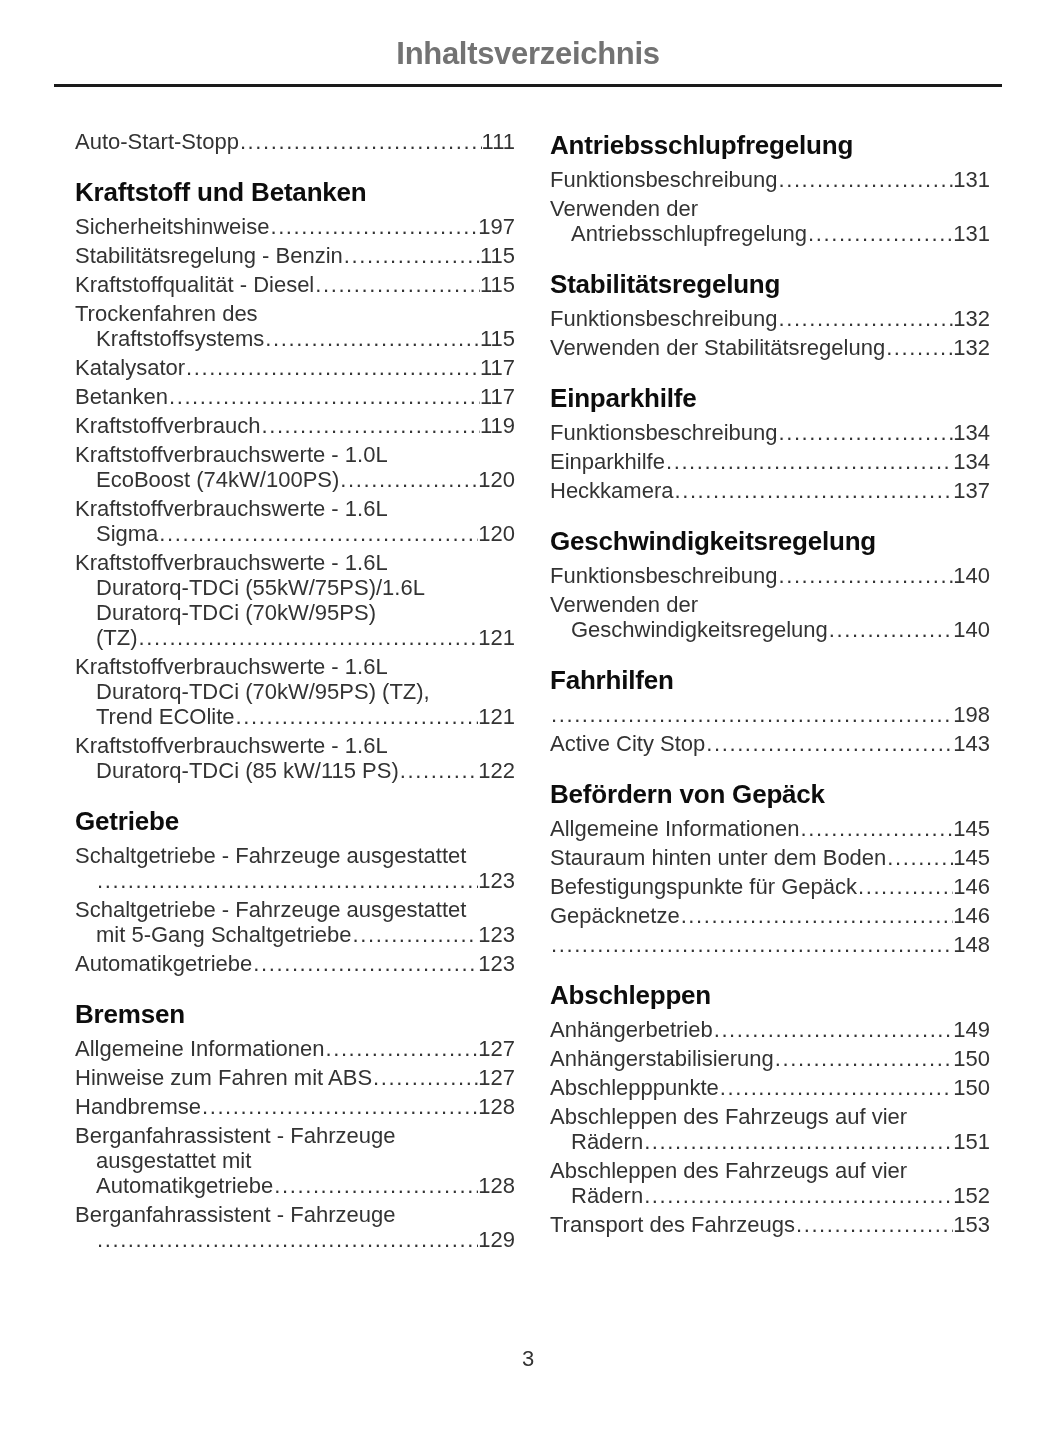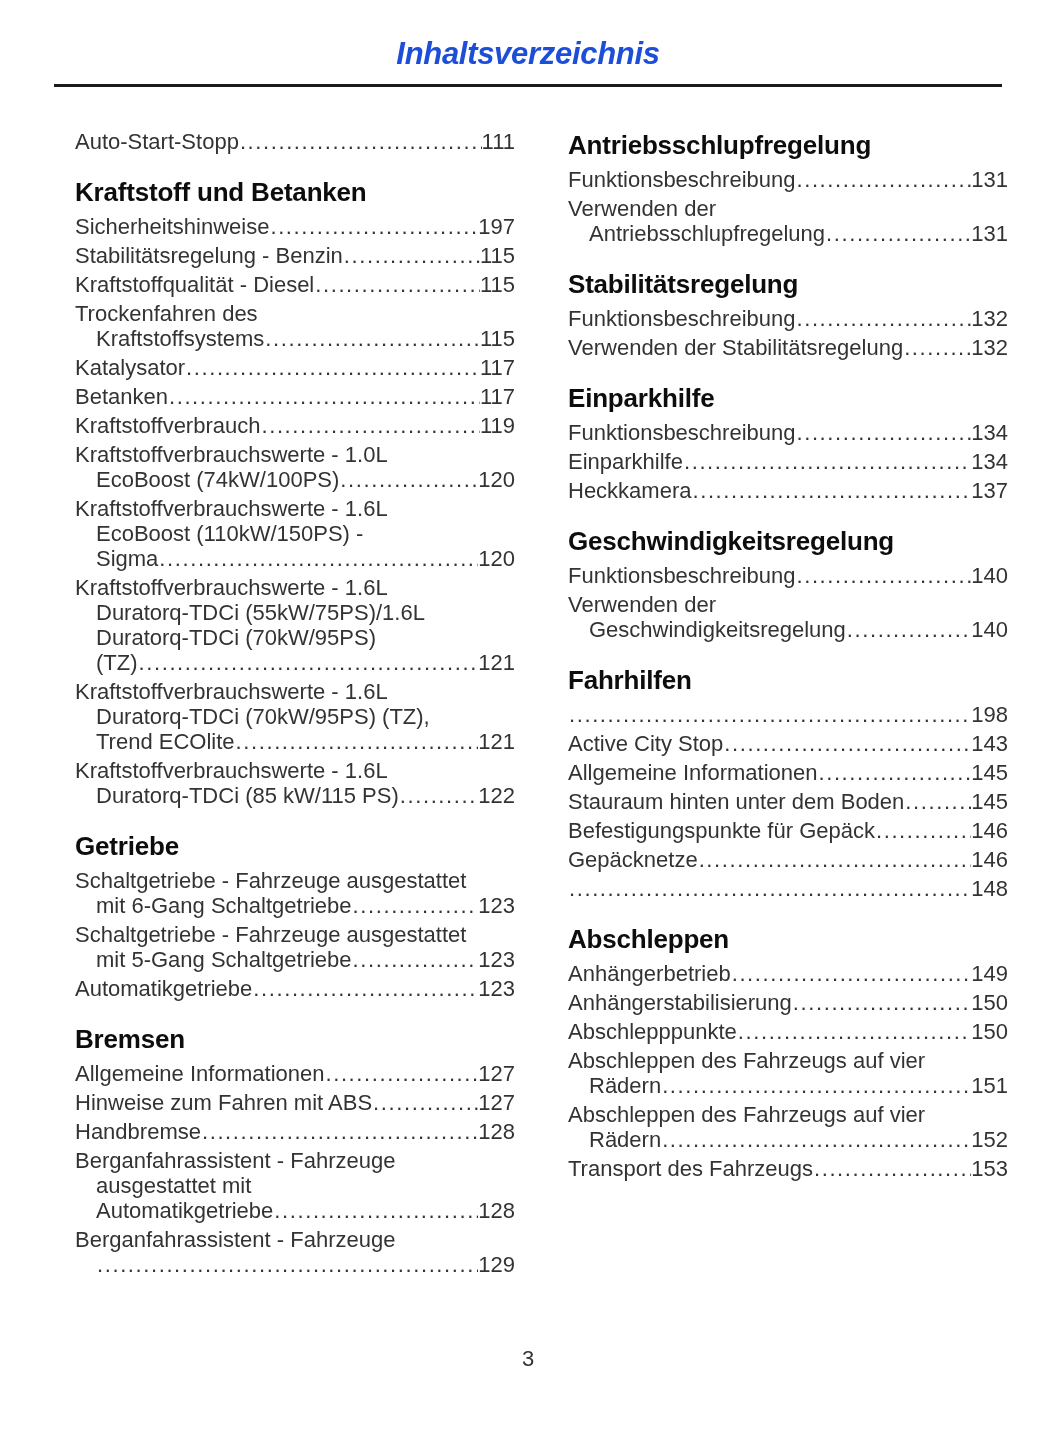--- a/index.html
+++ b/index.html
@@ -9,35 +9,34 @@
     font-family: "Liberation Sans", sans-serif;
     color: #333333;
     position: relative;
     overflow: hidden;
   }
   .doc-header { padding-top: 36px; }
   .doc-title {
     margin: 0;
     font-size: 31px;
     font-weight: bold;
-    color: #1d4ed8;
+    color: #737373;
     text-align: center;
     line-height: 36px;
     letter-spacing: -0.3px;
-    font-style: italic;
   }
   .title-rule {
     width: 948px; height: 3px;
     margin: 12px auto 0 auto;
     background: #1a1a1a;
   }
   .columns {
     display: flex;
     padding: 42px 48px 0 75px;
-    gap: 53px;
+    gap: 35px;
     align-items: flex-start;
   }
   .col { width: 440px; flex: 0 0 440px; }
   .sec-heading {
     margin: 22px 0 6px 0;
     font-size: 26px;
     line-height: 32px;
     font-weight: bold;
     color: #0d0d0d;
     letter-spacing: -0.2px;
@@ -141,21 +140,20 @@
           <div class="toc-entry">
             <div class="entry-line"><span class="entry-text">Kraftstoffverbrauchswerte - 1.0L</span></div>
             <div class="entry-line cont last">
               <span class="entry-text">EcoBoost (74kW/100PS)</span>
               <span class="dot-leader">................................................................................................................................................................</span>
               <span class="entry-page">120</span>
             </div>
           </div>
           <div class="toc-entry">
             <div class="entry-line"><span class="entry-text">Kraftstoffverbrauchswerte - 1.6L</span></div>
-            <div class="entry-line cont"><span class="entry-text">EcoBoost (110kW/150PS) -</span></div>
             <div class="entry-line cont last">
               <span class="entry-text">Sigma</span>
               <span class="dot-leader">................................................................................................................................................................</span>
               <span class="entry-page">120</span>
             </div>
           </div>
           <div class="toc-entry">
             <div class="entry-line"><span class="entry-text">Kraftstoffverbrauchswerte - 1.6L</span></div>
             <div class="entry-line cont"><span class="entry-text">Duratorq-TDCi (55kW/75PS)/1.6L</span></div>
             <div class="entry-line cont"><span class="entry-text">Duratorq-TDCi (70kW/95PS)</span></div>
@@ -181,21 +179,20 @@
               <span class="dot-leader">................................................................................................................................................................</span>
               <span class="entry-page">122</span>
             </div>
           </div>
         </section>
         <section>
           <h2 class="sec-heading">Getriebe</h2>
           <div class="toc-entry">
             <div class="entry-line"><span class="entry-text">Schaltgetriebe - Fahrzeuge ausgestattet</span></div>
             <div class="entry-line cont last">
-              <span class="entry-text">mit 6-Gang Schaltgetriebe</span>
               <span class="dot-leader">................................................................................................................................................................</span>
               <span class="entry-page">123</span>
             </div>
           </div>
           <div class="toc-entry">
             <div class="entry-line"><span class="entry-text">Schaltgetriebe - Fahrzeuge ausgestattet</span></div>
             <div class="entry-line cont last">
               <span class="entry-text">mit 5-Gang Schaltgetriebe</span>
               <span class="dot-leader">................................................................................................................................................................</span>
               <span class="entry-page">123</span>
@@ -338,20 +335,21 @@
           </div>
           <div class="toc-entry">
             <div class="entry-line last">
               <span class="entry-text">Active City Stop</span>
               <span class="dot-leader">................................................................................................................................................................</span>
               <span class="entry-page">143</span>
             </div>
           </div>
         </section>
         <section>
+          <h2 class="sec-heading">Befördern von Gepäck</h2>
           <div class="toc-entry">
             <div class="entry-line last">
               <span class="entry-text">Allgemeine Informationen</span>
               <span class="dot-leader">................................................................................................................................................................</span>
               <span class="entry-page">145</span>
             </div>
           </div>
           <div class="toc-entry">
             <div class="entry-line last">
               <span class="entry-text">Stauraum hinten unter dem Boden</span>

